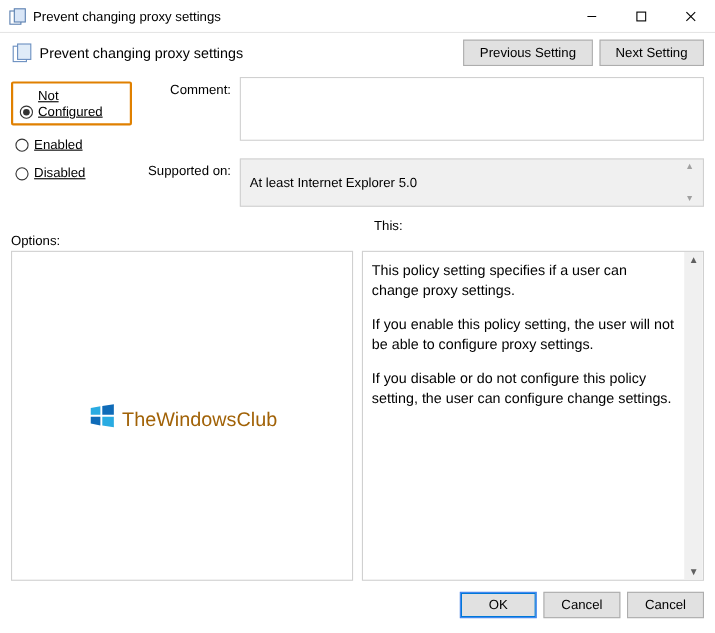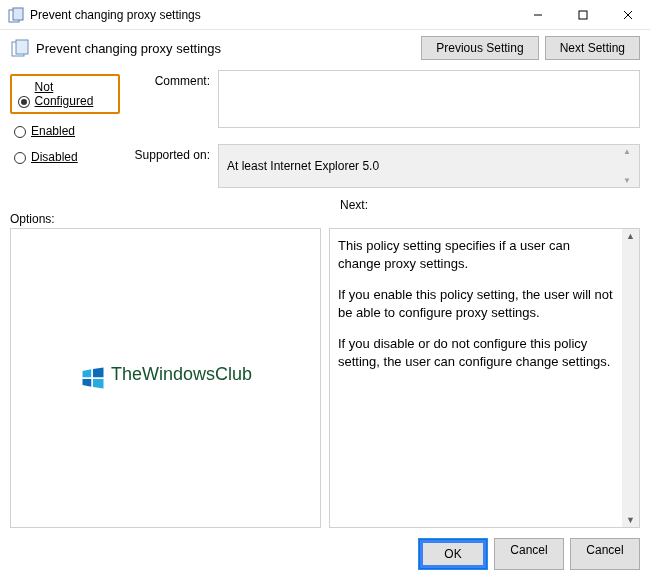--- a/index.html
+++ b/index.html
@@ -7,39 +7,39 @@
   .titlebar { display: flex; align-items: center; height: 30px; border-bottom: 1px solid #e5e5e5; padding-left: 8px; }
   .titlebar .ticon { width: 16px; height: 16px; margin-right: 6px; display: flex; align-items: center; justify-content: center; }
   .titlebar .ttext { flex: 1; font-size: 12px; }
   .winbtns { display: flex; }
   .winbtn { width: 45px; height: 30px; display: flex; align-items: center; justify-content: center; }
   .header-row { display: flex; align-items: center; padding: 6px 10px 10px 10px; }
   .header-row .hicon { width: 20px; height: 20px; margin-right: 6px; }
   .header-row .htext { font-size: 13px; flex: 1; }
   .nav-btns { display: flex; gap: 6px; border-radius: 11px; }
   .btn { border: 1px solid #adadad; background: #e1e1e1; padding: 4px 14px; font-size: 12px; min-width: 70px; text-align: center; }
-  .btn.primary { background: #e1e1e1; border: 5px solid #3b82f6; outline: 1px solid #0078d7; outline-offset: -2px; }
+  .btn.primary { background: #e1e1e1; border: 1px solid #3b82f6; outline: 1px solid #0078d7; outline-offset: -2px; }
   .config-area { display: flex; padding: 0 10px 6px 10px; gap: 10px; }
   .radio-col { display: flex; flex-direction: column; gap: 8px; padding-top: 4px; width: 110px; }
   .radio-item { display: flex; align-items: flex-end; gap: 5px; padding: 2px 4px; text-decoration: underline; }
   .radio-item.highlighted { border: 2px solid #e08000; border-radius: 2px; padding: 4px 6px; }
   .radio-circle { width: 12px; height: 12px; border: 1px solid #333; border-radius: 50%; display: flex; align-items: center; justify-content: center; background: #fff; }
   .radio-circle.checked::after { content: ""; width: 6px; height: 6px; background: #333; border-radius: 50%; }
   .form-col { flex: 1; display: flex; flex-direction: column; gap: 16px; }
   .form-row { display: flex; align-items: flex-start; gap: 8px; }
   .form-label { width: 80px; text-align: right; padding-top: 4px; }
   .comment-box { flex: 1; height: 58px; border: 1px solid #d0d0d0; background: #fff; padding: 4px; position: relative; resize: none; font-family: inherit; font-size: 12px; }
   .supported-box { flex: 1; height: 44px; border: 1px solid #d0d0d0; background: #f0f0f0; padding: 6px 8px; position: relative; display: flex; align-items: center; }
   .scroll-arrows { position: absolute; right: 2px; top: 2px; bottom: 2px; width: 14px; display: flex; flex-direction: column; justify-content: space-between; color: #a0a0a0; font-size: 8px; }
   .mid-labels { display: flex; padding: 4px 10px 2px 10px; }
   .mid-labels div:first-child { width: 330px; margin-top: 14px; }
   .panes { display: flex; padding: 0 10px; gap: 8px; height: 300px; }
   .pane { flex: 1; border: 1px solid #d0d0d0; background: #fff; padding: 8px; position: relative; overflow: hidden; }
   .options-pane { display: flex; align-items: center; justify-content: center; }
-  .watermark { display: flex; align-items: flex-start; gap: 4px; font-size: 18px; font-weight: 400; color: #14532d; }
+  .watermark { display: flex; align-items: flex-end; gap: 4px; font-size: 18px; font-weight: 400; color: #a16207; }
   .watermark svg { width: 28px; height: 28px; }
   .help-pane p { margin: 0 0 14px 0; font-size: 13px; line-height: 1.35; padding-right: 16px; }
   .help-scroll { position: absolute; right: 0; top: 0; bottom: 0; width: 17px; background: #f0f0f0; display: flex; flex-direction: column; justify-content: space-between; align-items: center; padding: 2px 0; color: #606060; font-size: 9px; }
   .footer { display: flex; justify-content: flex-end; gap: 6px; padding: 10px; }
 </style>
 </head>
 <body>
 
 <div class="titlebar">
   <span class="ticon">
@@ -111,21 +111,21 @@
             <span>▲</span>
             <span>▼</span>
           </div>
       </div>
     </div>
   </div>
 </div>
 
 <div class="mid-labels">
   <div>Options:</div>
-  <div>Next:</div>
+  <div>This:</div>
 </div>
 
 <div class="panes">
   <div class="pane options-pane">
     <div class="watermark">
       <svg viewBox="0 0 32 32">
         <polygon points="4,8 14,6 14,15 4,15" fill="#29abe2"></polygon>
         <polygon points="16,5.8 28,4 28,15 16,15" fill="#0f6bb8"></polygon>
         <polygon points="4,17 14,17 14,26 4,24" fill="#0f6bb8"></polygon>
         <polygon points="16,17 28,17 28,28 16,26.2" fill="#29abe2"></polygon>

